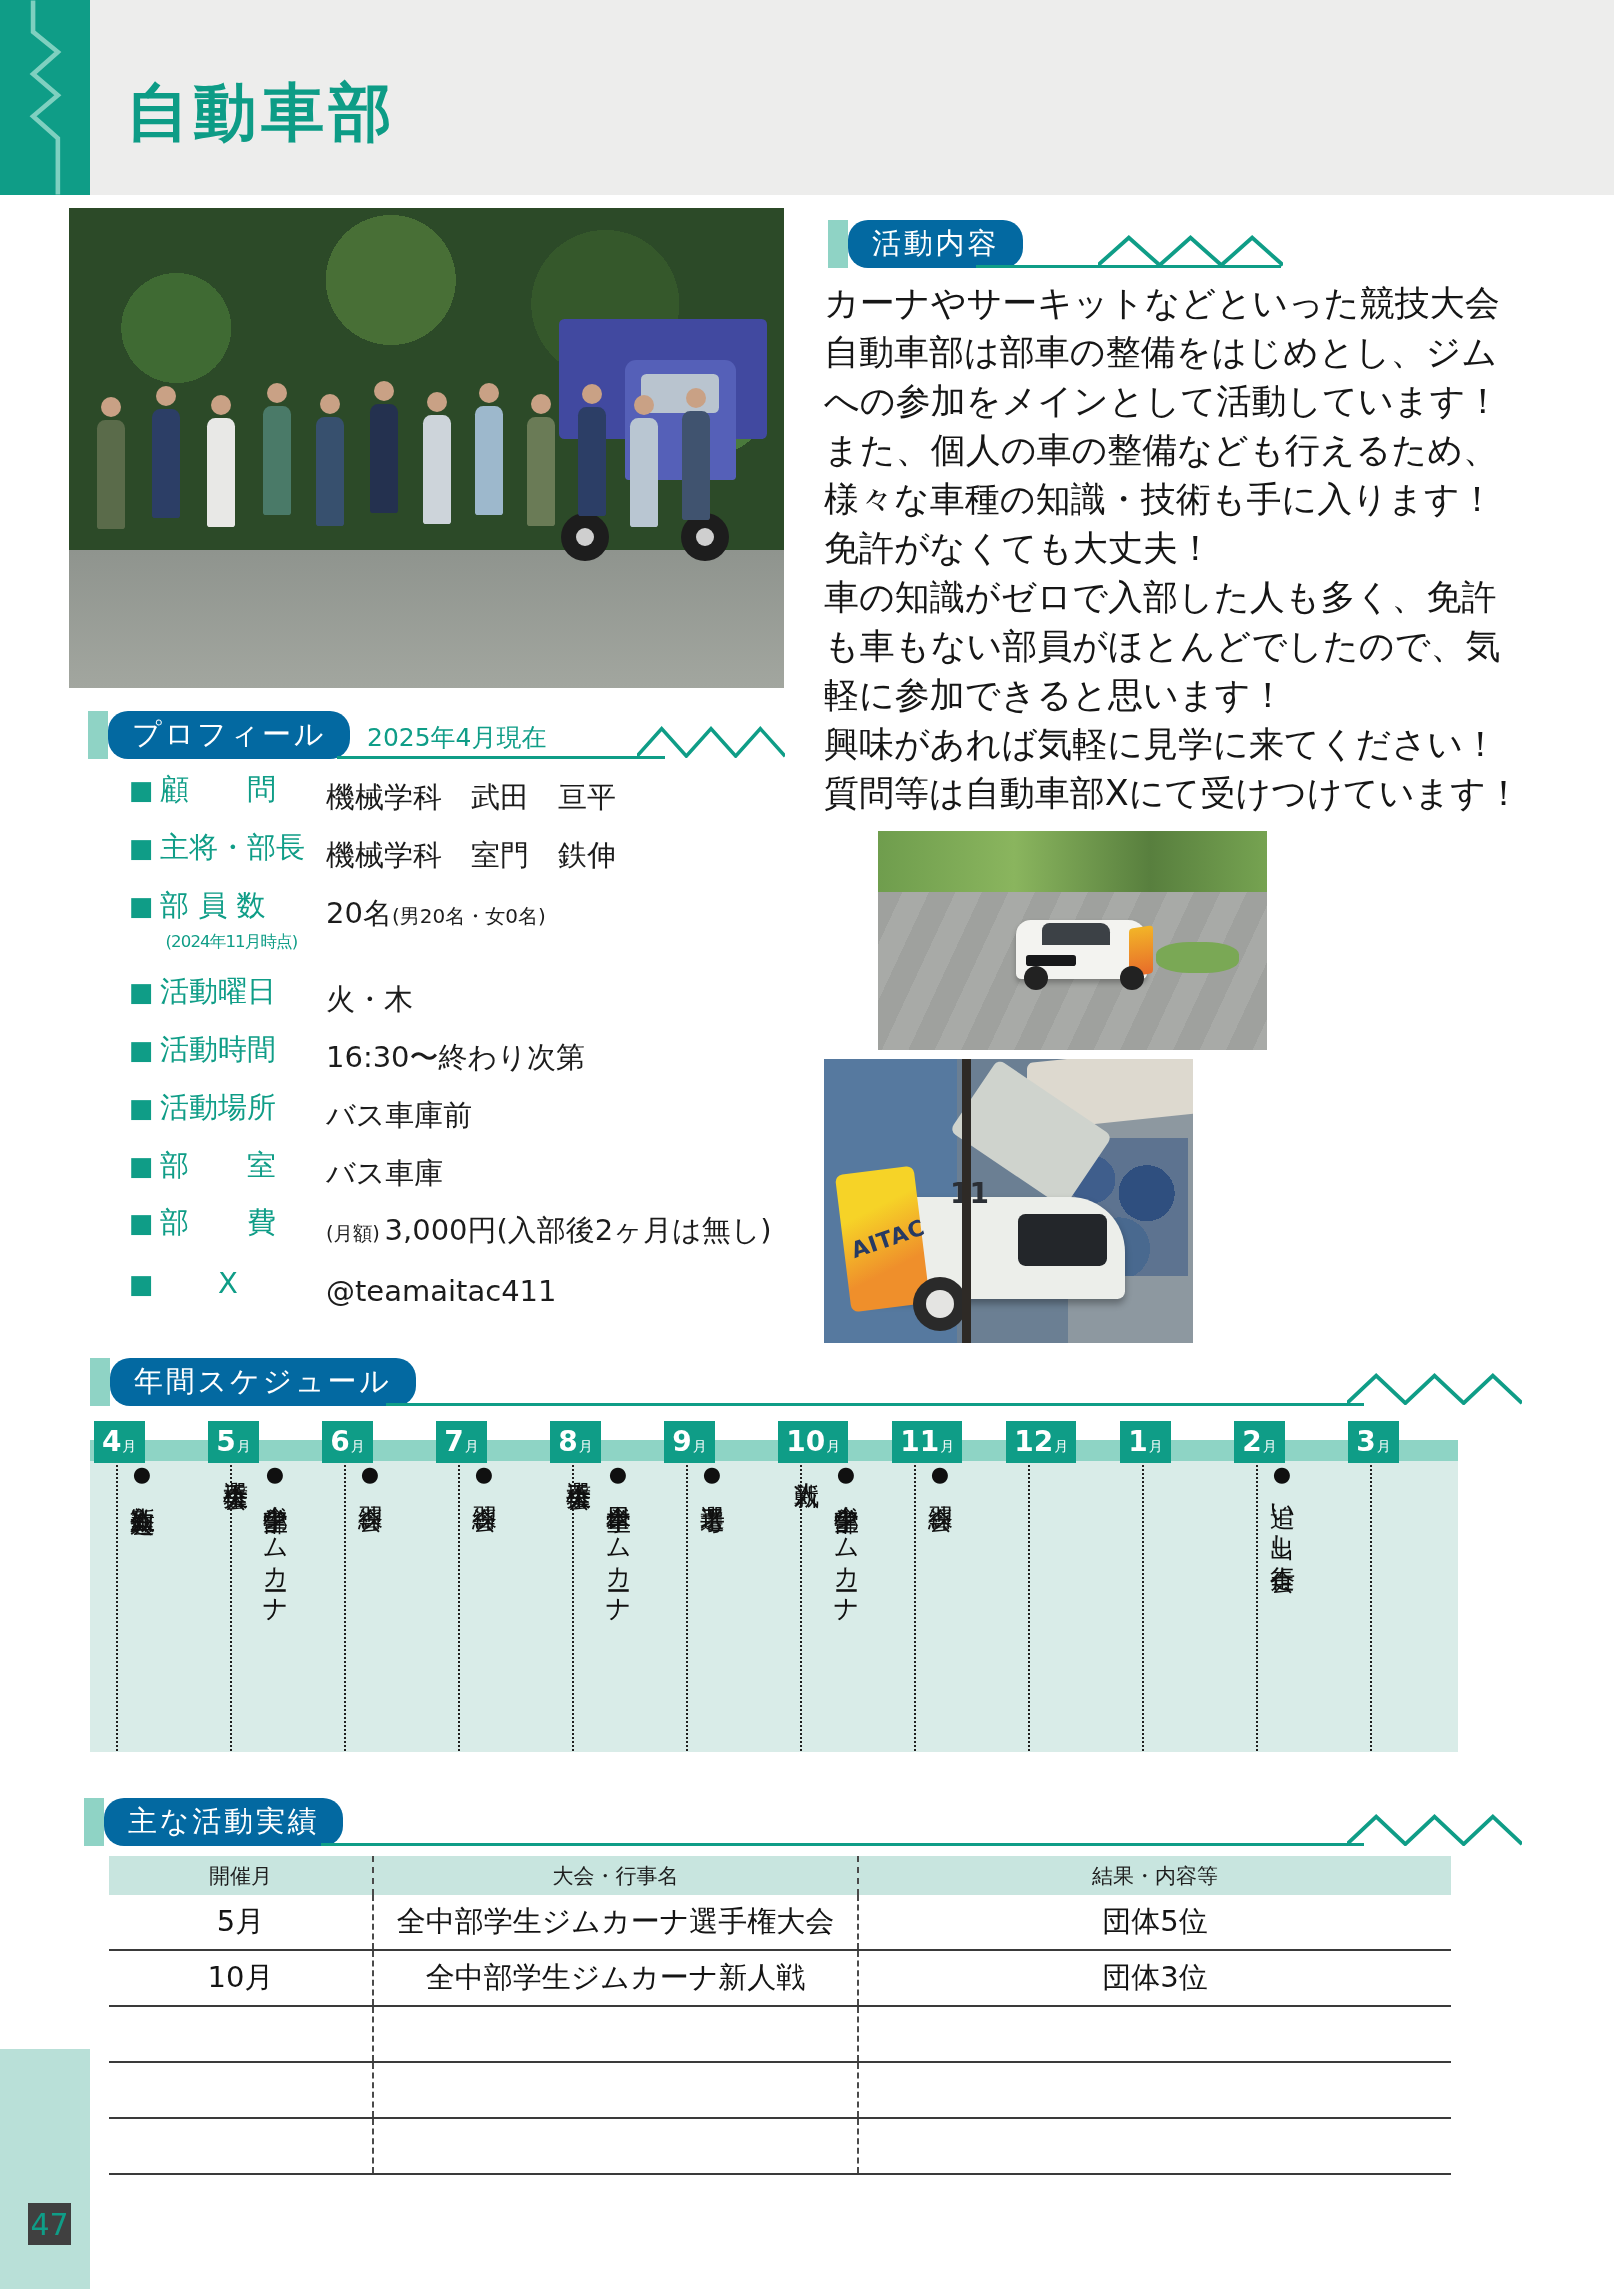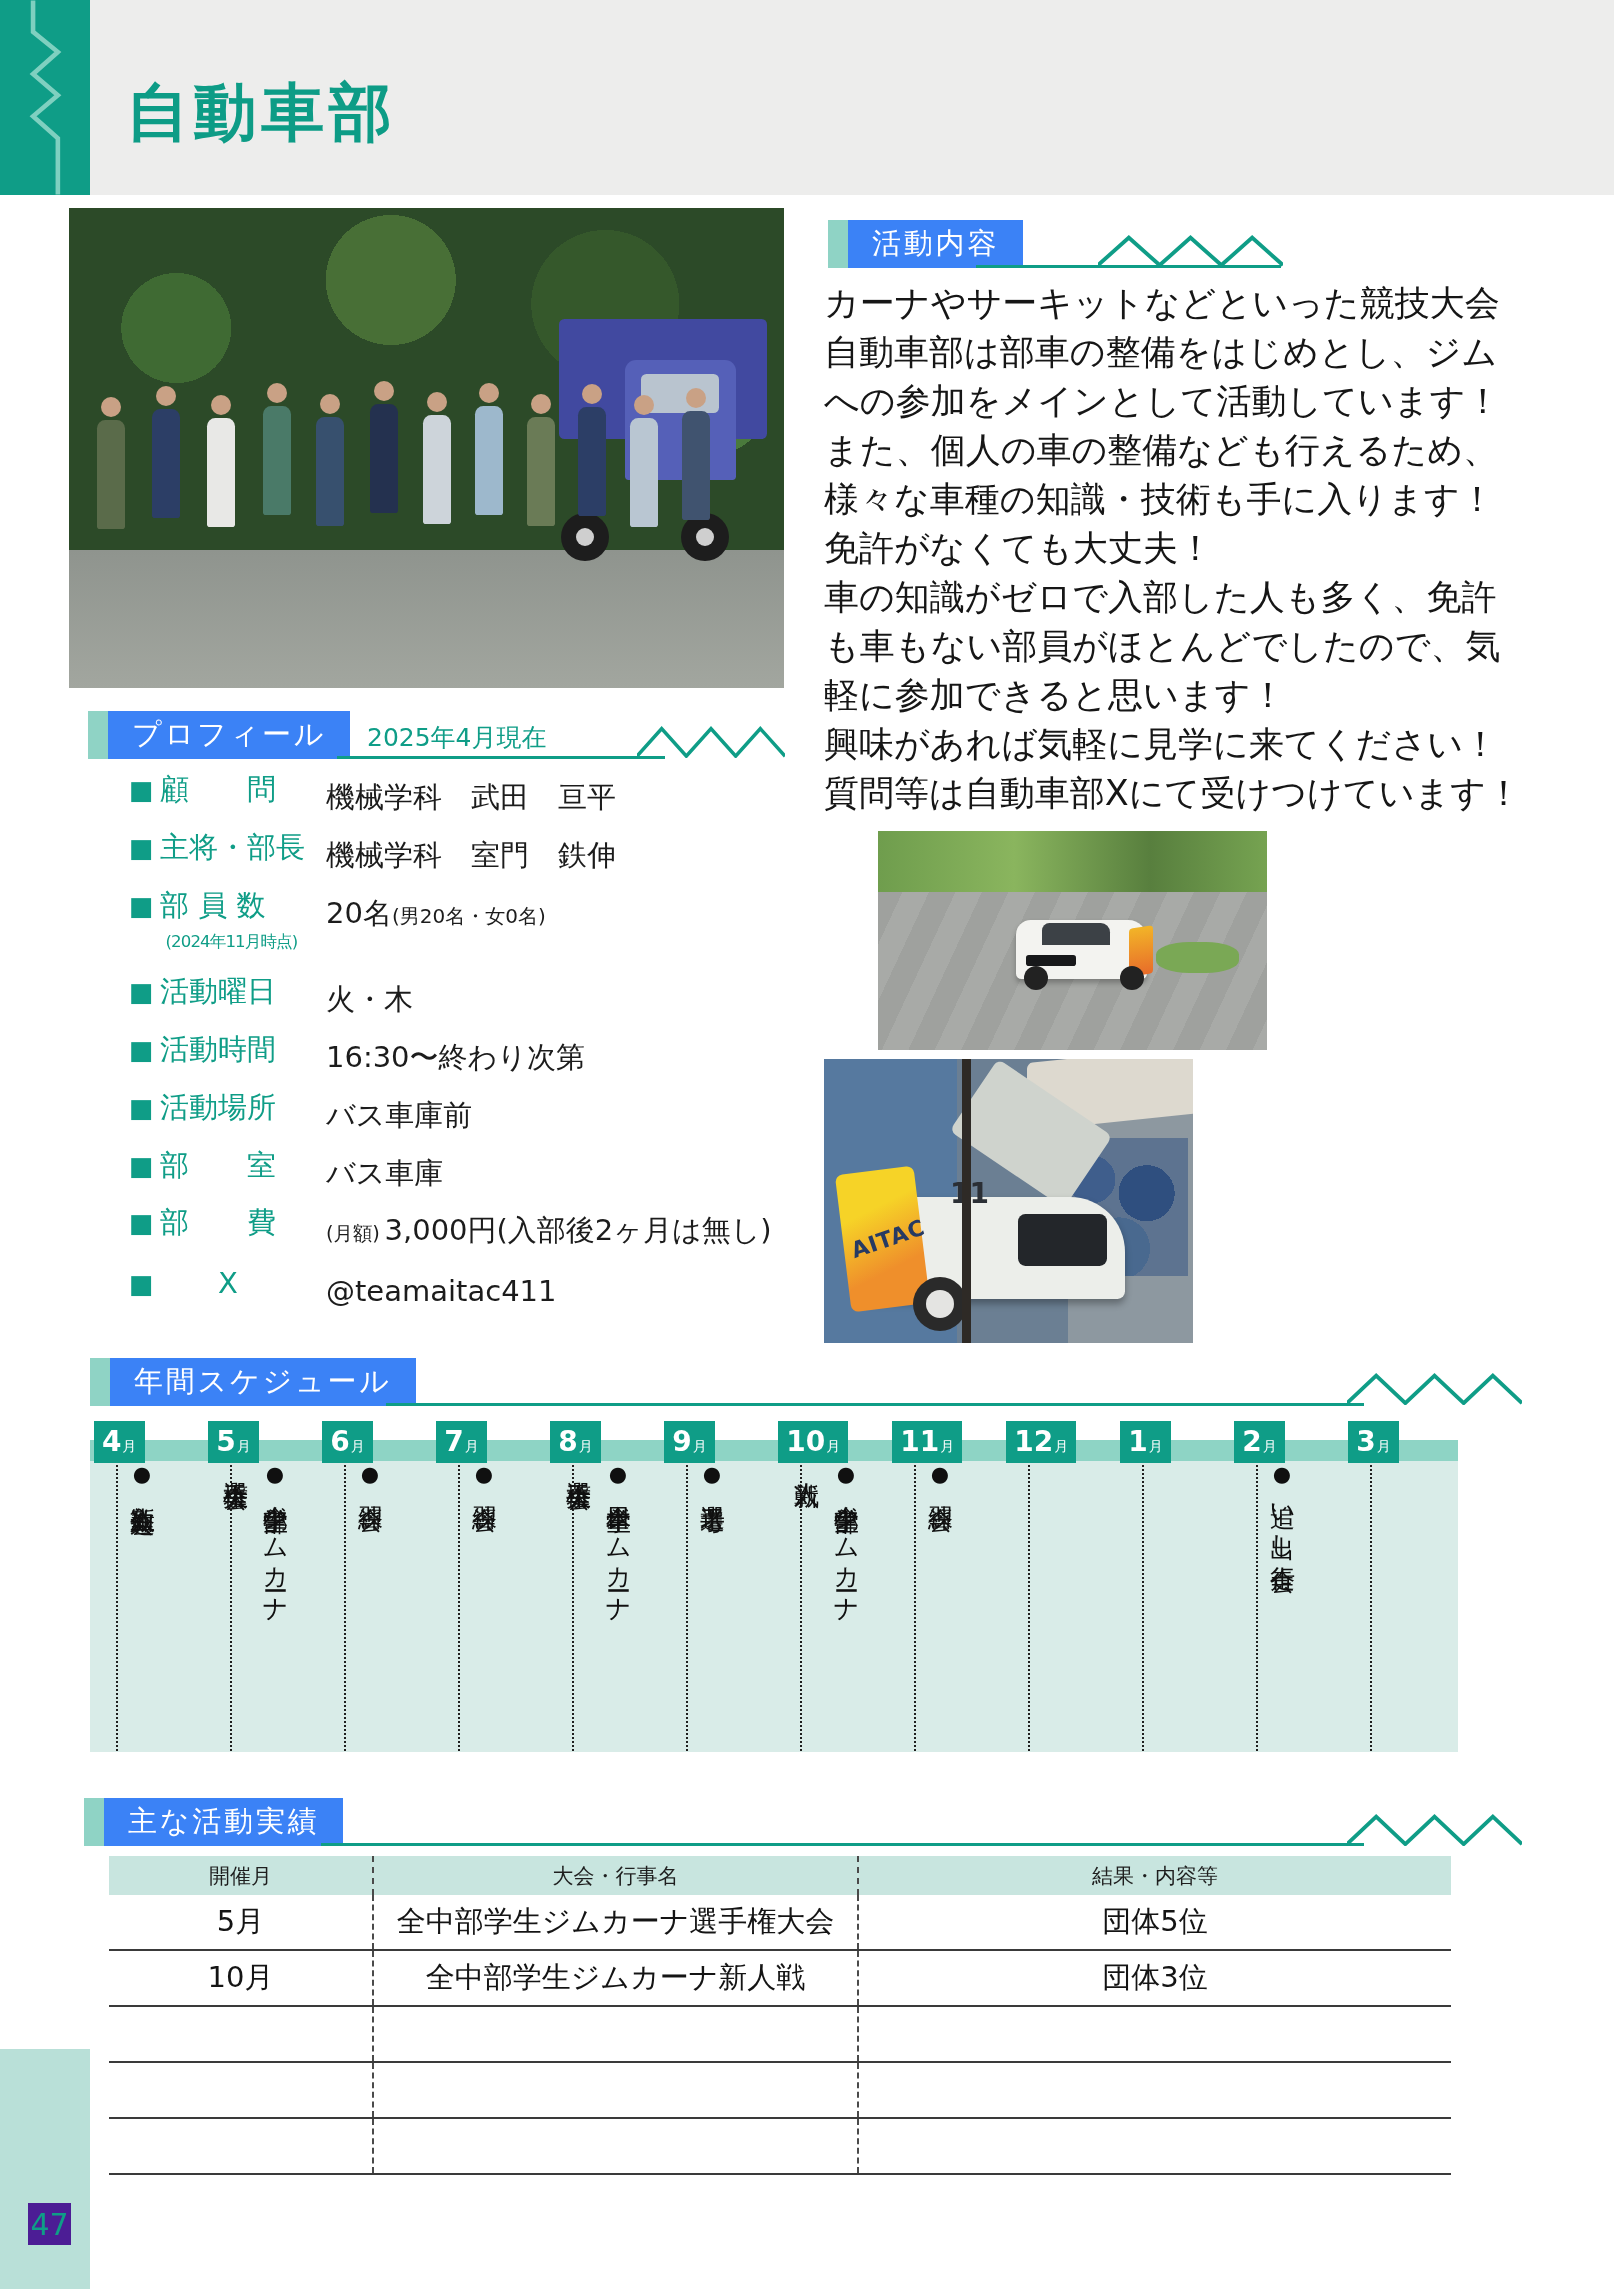--- a/index.html
+++ b/index.html
@@ -8,21 +8,21 @@
 
   
   .header-band{position:absolute;left:0;top:0;width:1614px;height:195px;background:#ededec;}
   .corner-block{position:absolute;left:0;top:0;width:90px;height:195px;background:#0f9d87;}
   .corner-block svg{position:absolute;left:0;top:0;}
   .page-title{position:absolute;left:126px;top:81px;font-size:63px;font-weight:800;color:#0d9c86;letter-spacing:4.6px;line-height:1;}
 
   
   .sec-h{position:absolute;height:48px;display:flex;align-items:stretch;}
   .sec-h .acc{width:20px;background:#8fd3c5;}
-  .sec-h .box{background:#3b82f6;color:#fff;display:flex;align-items:center;justify-content:center;font-size:29px;letter-spacing:2.8px;padding:0 24px;white-space:nowrap;}
+  .sec-h .box{background:#0369a1;color:#fff;display:flex;align-items:center;justify-content:center;font-size:29px;letter-spacing:2.8px;padding:0 24px;white-space:nowrap;border-radius:20px;}
   .rule{position:absolute;height:2.8px;background:#0f9d87;}
   .zz{position:absolute;width:175px;height:33px;}
   .zz svg{width:100%;height:100%;display:block;}
   .asof{position:absolute;color:#0f9d87;font-size:25px;white-space:nowrap;}
 
   
   .photo{position:absolute;overflow:hidden;}
   .group-photo{left:69px;top:208px;width:715px;height:480px;background:
      radial-gradient(circle at 15% 25%, #3f6a33 0 55px, transparent 55px),
      radial-gradient(circle at 45% 15%, #486f36 0 65px, transparent 65px),
@@ -97,21 +97,21 @@
   .rtable{position:absolute;left:109px;top:1856px;width:1342px;}
   .t-head,.t-row{display:grid;grid-template-columns:263px 485px 594px;}
   .t-head{background:#c8e5df;height:39px;}
   .t-head .c{font-size:21px;color:#1e1e1e;display:flex;align-items:center;justify-content:center;}
   .t-row{height:54px;border-bottom:2.8px solid #3a3a3a;}
   .t-row .c{font-size:29px;color:#141414;display:flex;align-items:center;justify-content:center;}
   .c.mid,.c.last{border-left:2.8px dashed #4a4a4a;}
 
   
   .bottom-block{position:absolute;left:0;top:2049px;width:90px;height:241px;background:#b9e0d8;}
-  .pagenum-box{position:absolute;left:28px;top:2203px;width:43px;height:42px;background:#4c1d95;display:flex;align-items:center;justify-content:center;}
+  .pagenum-box{position:absolute;left:28px;top:2203px;width:43px;height:42px;background:#404040;display:flex;align-items:center;justify-content:center;}
   .pagenum-box span{color:#0f9d87;font-size:30px;}
 </style>
 </head>
 <body>
 
 <div class="page">
 
   <div class="header-band">
     <div class="corner-block">
       <svg width="90" height="195" viewBox="0 0 98 211">

